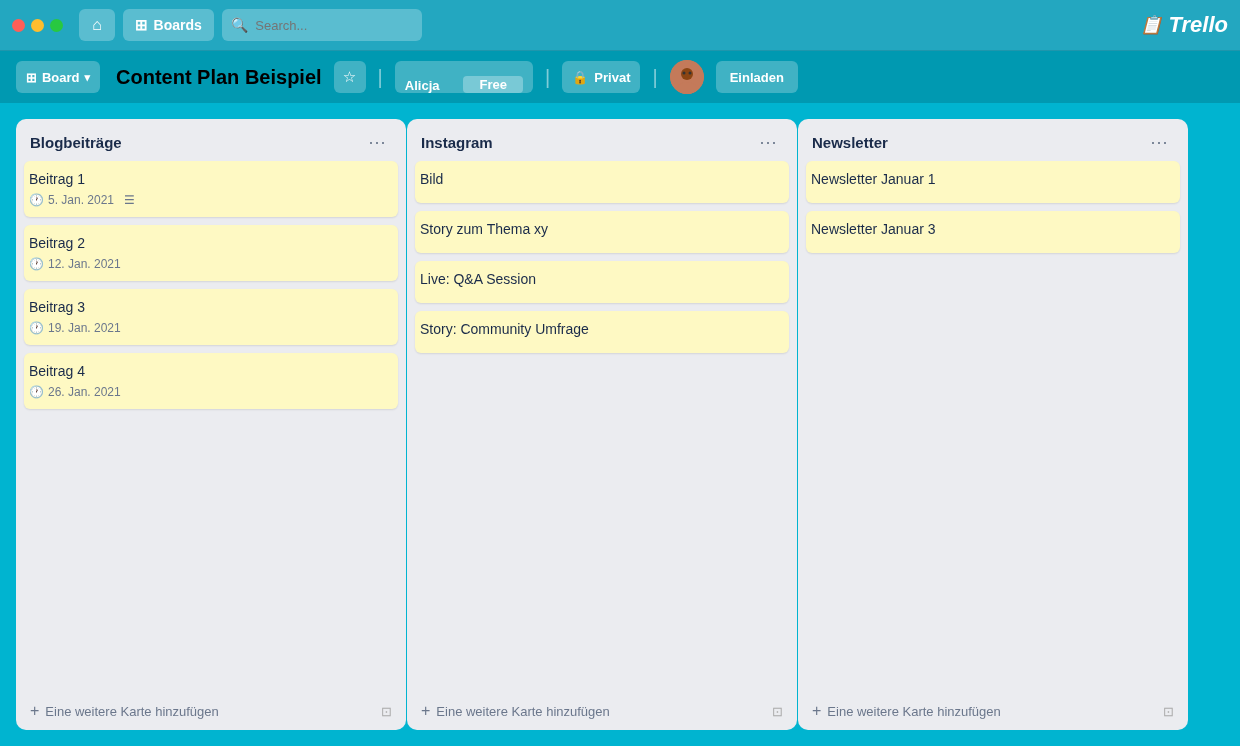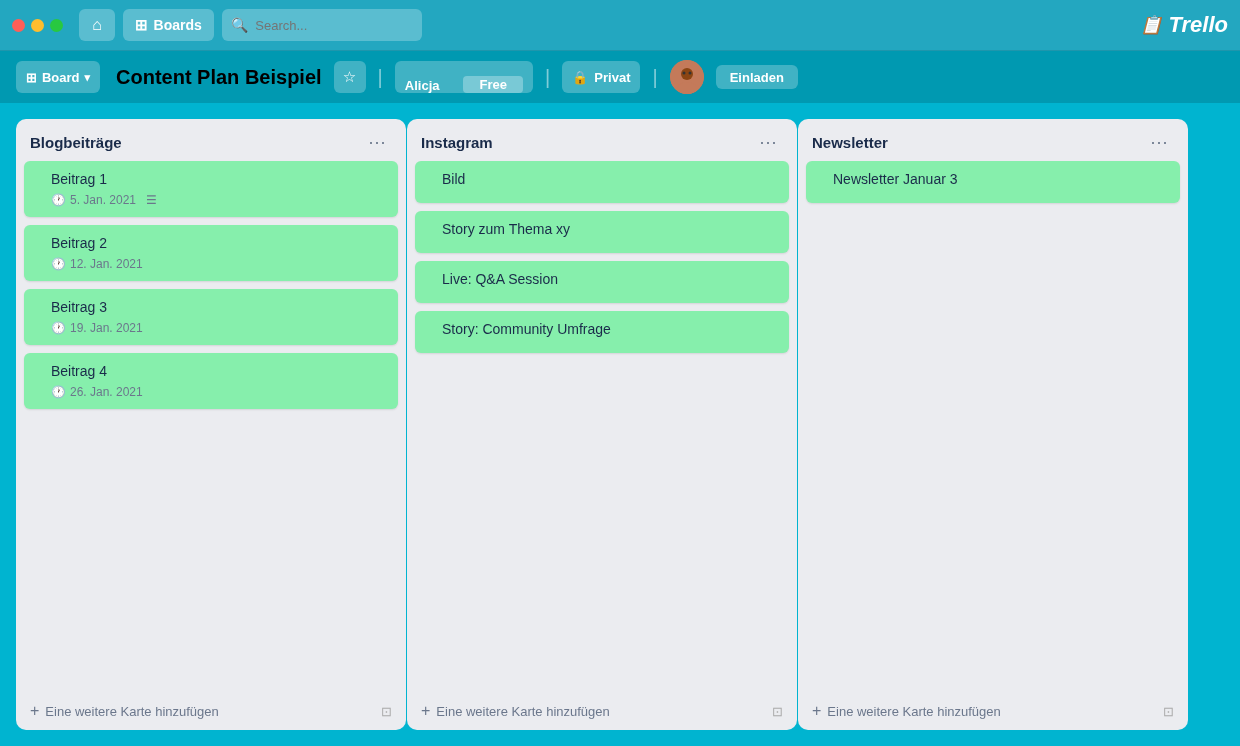--- a/index.html
+++ b/index.html
@@ -182,21 +182,21 @@
       overflow: hidden;
       display: flex;
       align-items: center;
       justify-content: center;
       font-size: 16px;
     }
     .invite-btn {
       background: rgba(255,255,255,0.25);
       border: none;
       border-radius: 6px;
-      height: 24px;
+      height: 32px;
       padding: 0 14px;
       display: flex;
       align-items: center;
       cursor: pointer;
       color: white;
       font-size: 13px;
       font-weight: 600;
     }
 
     
@@ -241,23 +241,23 @@
     }
 
     .cards-area {
       padding: 0 8px;
       overflow-y: auto;
       flex: 1;
     }
 
     
     .card {
-      background: #86efac;
-      border-radius: 6px;
-      padding: 10px 27px;
+      background: #fef9c3;
+      border-radius: 6px;
+      padding: 10px 5px;
       margin-bottom: 8px;
       cursor: pointer;
       box-shadow: 0 1px 2px rgba(0,0,0,0.1);
     }
     .card-title {
       font-size: 14px;
       color: #1a2b4a;
       font-weight: 400;
       margin-bottom: 6px;
     }
@@ -443,20 +443,24 @@
     <span class="card-template-icon">⊡</span>
   </div>
     </div>
     <div class="column">
       <div class="column-header">
     <span class="column-title">Newsletter</span>
     <button class="column-menu-btn">···</button>
   </div>
       <div class="cards-area">
         <div class="card">
+      <div class="card-title">Newsletter Januar 1</div>
+
+    </div>
+        <div class="card">
       <div class="card-title">Newsletter Januar 3</div>
 
     </div>
       </div>
       <div class="add-card-btn">
     <span class="add-card-icon">+</span>
     <span>Eine weitere Karte hinzufügen</span>
     <span class="card-template-icon">⊡</span>
   </div>
     </div>

